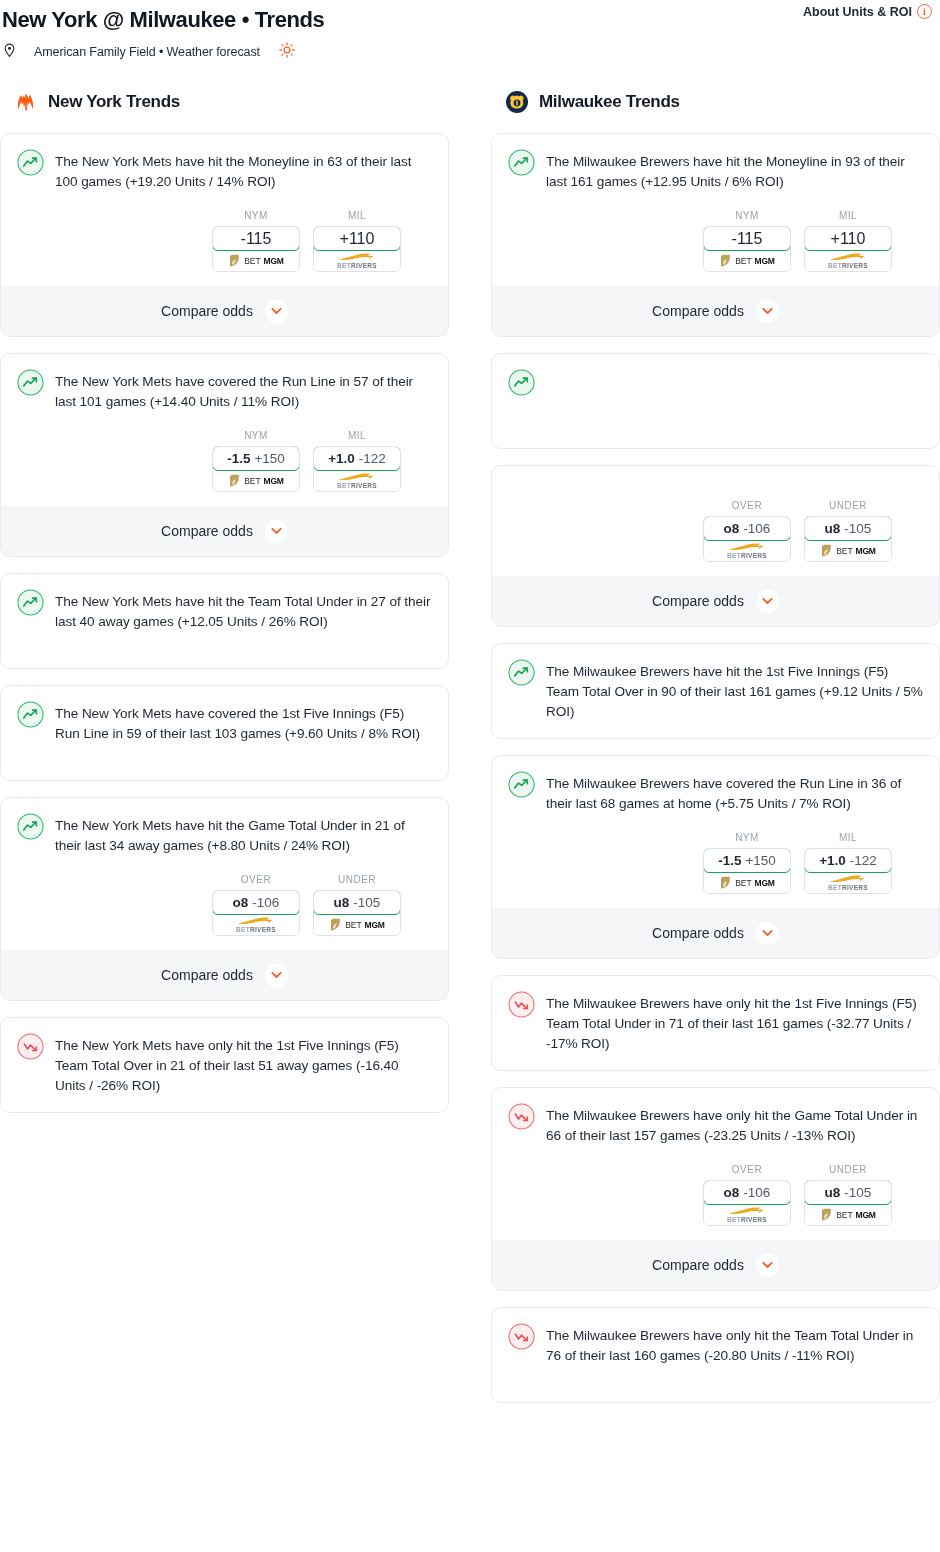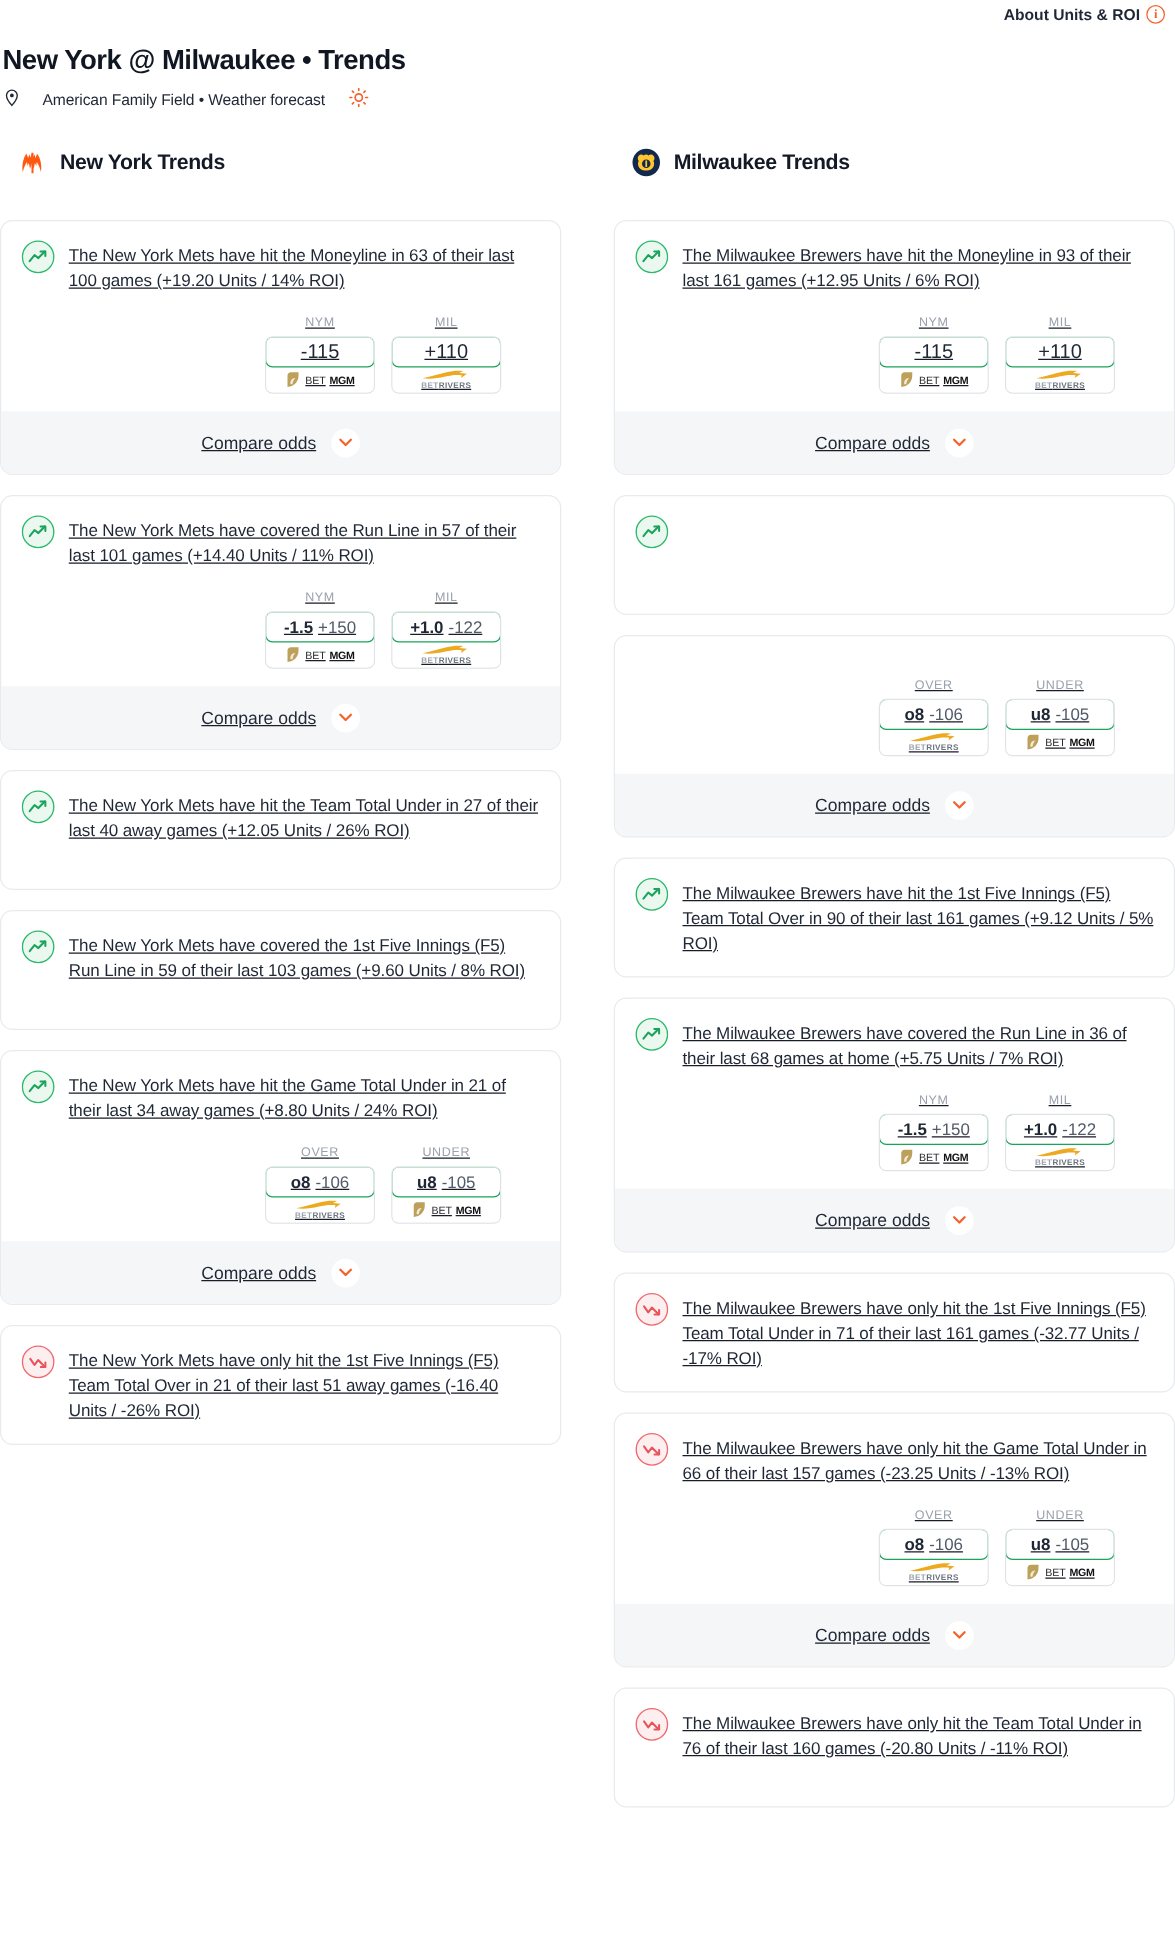--- a/index.html
+++ b/index.html
@@ -10,21 +10,21 @@
     color: #1a1d27;
     -webkit-font-smoothing: antialiased;
   }
   body { padding: 0 0 6px 0; }
 
   
   .page-head {
     position: relative;
     padding: 6px 0 0 0;
   }
-  .title-row { display: flex; align-items: flex-start; margin-top: 28px; }
+  .title-row { display: flex; align-items: flex-start; }
   .page-title {
     font-size: 22px;
     font-weight: 700;
     letter-spacing: -0.4px;
     line-height: 28px;
     color: #111722;
     padding-left: 2px;
   }
   .about-link {
     position: absolute;
@@ -71,39 +71,38 @@
     align-items: flex-start;
   }
   .column { width: 449px; flex: none; }
 
   .col-head {
     display: flex;
     align-items: center;
     gap: 10px;
     padding-left: 14px;
     height: 30px;
-    margin-bottom: 31px;
+    margin-bottom: 16px;
   }
   .col-head .team-logo { flex: none; width: 24px; height: 24px; }
   .col-head-title {
     font-size: 17px;
     font-weight: 700;
     letter-spacing: -0.3px;
     color: #131a26;
   }
 
   
   .card {
     background: #ffffff;
     border: 1px solid #e8eaee;
     border-radius: 10px;
     margin-bottom: 16px;
     padding: 16px 16px 0 16px;
     overflow: hidden;
-    text-decoration: underline;
   }
   .card-stmt {
     display: flex;
     gap: 11px;
     align-items: flex-start;
   }
   .trend-badge { flex: none; width: 27px; height: 27px; margin-top: -1px; }
   .stmt-text {
     font-size: 13.6px;
     line-height: 20px;

